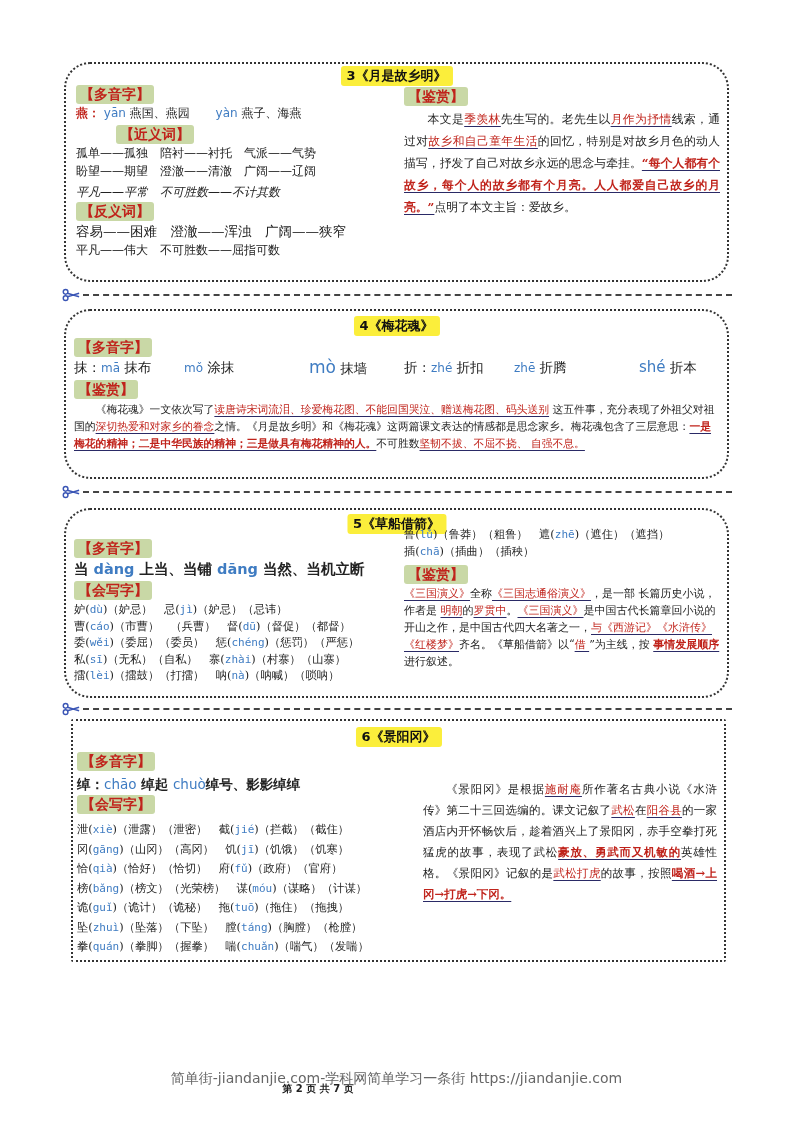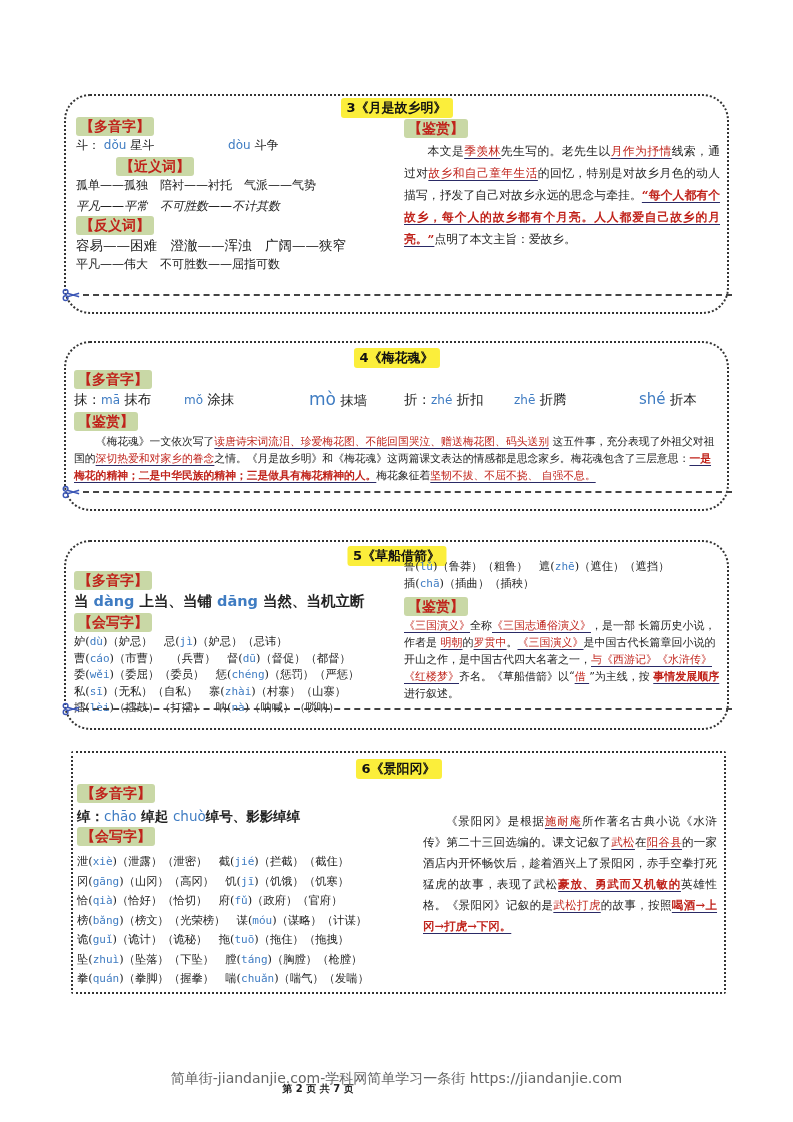--- a/index.html
+++ b/index.html
@@ -3,21 +3,20 @@
 <meta charset="utf-8">
 <style>
   * { box-sizing: border-box; margin: 0; padding: 0; }
   html, body { width: 793px; height: 1122px; background: #ffffff; }
   body { position: relative; font-family: "DejaVu Serif", "Liberation Serif", serif; color: #222; overflow: hidden; }
 
   .box {
     position: absolute;
     border: 2px dotted #333;
     background: #fff;
-    margin-top: 32px;
   }
   .rounded { border-radius: 26px; }
   .square { border-radius: 2px; }
 
   .title {
     position: absolute;
     left: 50%;
     transform: translateX(-50%);
     background: #fbee3b;
     font-family: "DejaVu Sans", "Liberation Sans", sans-serif;
@@ -77,28 +76,29 @@
 </style>
 </head>
 <body>
 
 <div class="box rounded" style="left:64px; top:62px; width:665px; height:220px;">
   <div class="title" style="top:2px;">3《月是故乡明》</div>
 
   <div class="abs" style="left:10px; top:20px;">
     <div><span class="label">【多音字】</span></div>
     <div class="line">
-      <span>斗：</span>
-      <span class="py">dǒu</span>
-      <span>星斗</span>
-      <span class="py" style="margin-left:70px;">dòu</span>
-      <span>斗争</span>
+      <span class="red b">燕：</span>
+      <span class="py">yān</span>
+      <span>燕国、燕园</span>
+      <span class="py" style="margin-left:22px;">yàn</span>
+      <span>燕子、海燕</span>
     </div>
     <div style="margin-top:2px;padding-left:40px;"><span class="label">【近义词】</span></div>
     <div class="line">孤单——孤独　陪衬——衬托　气派——气势</div>
+    <div class="line">盼望——期望　澄澈——清澈　广阔——辽阔</div>
     <div class="line" style="margin-top:3px;font-style:italic;">平凡——平常　不可胜数——不计其数</div>
     <div><span class="label">【反义词】</span></div>
     <div class="line-lg">容易——困难　澄澈——浑浊　广阔——狭窄</div>
     <div class="line">平凡——伟大　不可胜数——屈指可数</div>
   </div>
 
   <div class="abs" style="left:338px; top:22px; width:316px;">
     <div><span class="label">【鉴赏】</span></div>
     <div class="para" style="text-indent:2em; margin-top:2px; line-height:22px;">
       <span>本文是</span><span class="ru">季羡林</span><span>先生写的。老先生以</span><span class="ru">月作为抒情</span><span>线索，通过对</span><span class="ru">故乡和自己童年生活</span><span>的回忆，特别是对故乡月色的动人描写，抒发了自己对故乡永远的思念与牵挂。</span><span class="ru b">“每个人都有个故乡，每个人的故乡都有个月亮。人人都爱自己故乡的月亮。”</span><span>点明了本文主旨：爱故乡。</span>
@@ -122,21 +122,21 @@
     <div class="line-lg" style="position:relative; height:22px;">
       <span class="abs" style="left:0;"><span>抹：</span><span class="py" style="font-size:12px;">mā</span> <span>抹布</span></span>
       <span class="abs" style="left:110px;"><span class="py" style="font-size:12px;">mǒ</span> <span>涂抹</span></span>
       <span class="abs" style="left:235px;"><span class="py" style="font-size:17px;">mò</span> <span>抹墙</span></span>
       <span class="abs" style="left:330px;"><span>折：</span><span class="py" style="font-size:12px;">zhé</span> <span>折扣</span></span>
       <span class="abs" style="left:440px;"><span class="py" style="font-size:12px;">zhē</span> <span>折腾</span></span>
       <span class="abs" style="left:565px;"><span class="py" style="font-size:15px;">shé</span> <span>折本</span></span>
     </div>
     <div><span class="label">【鉴赏】</span></div>
     <div class="para-sm" style="text-indent:2em; margin-top:2px;">
-      <span>《梅花魂》一文依次写了</span><span class="ru">读唐诗宋词流泪、珍爱梅花图、不能回国哭泣、赠送梅花图、码头送别</span><span> 这五件事，充分表现了外祖父对祖国的</span><span class="ru">深切热爱和对家乡的眷念</span><span>之情。《月是故乡明》和《梅花魂》这两篇课文表达的情感都是思念家乡。梅花魂包含了三层意思：</span><span class="ru b">一是梅花的精神；二是中华民族的精神；三是做具有梅花精神的人。</span><span>梅花象征着</span><span class="ru">坚韧不拔、不屈不挠、 自强不息。</span>
+      <span>《梅花魂》一文依次写了</span><span class="ru">读唐诗宋词流泪、珍爱梅花图、不能回国哭泣、赠送梅花图、码头送别</span><span> 这五件事，充分表现了外祖父对祖国的</span><span class="ru">深切热爱和对家乡的眷念</span><span>之情。《月是故乡明》和《梅花魂》这两篇课文表达的情感都是思念家乡。梅花魂包含了三层意思：</span><span class="ru b">一是梅花的精神；二是中华民族的精神；三是做具有梅花精神的人。</span><span>不可胜数</span><span class="ru">坚韧不拔、不屈不挠、 自强不息。</span>
     </div>
   </div>
 </div>
 
 <div class="cut" style="top:485px;">
   <svg class="scissors" viewBox="0 0 20 14">
       <circle cx="4" cy="3.5" r="2.6" fill="none" stroke="currentColor" stroke-width="1.6"></circle>
       <circle cx="4" cy="10.5" r="2.6" fill="none" stroke="currentColor" stroke-width="1.6"></circle>
       <path d="M6 5 L19 9 M6 9 L19 5" stroke="currentColor" stroke-width="1.6"></path>
     </svg>

